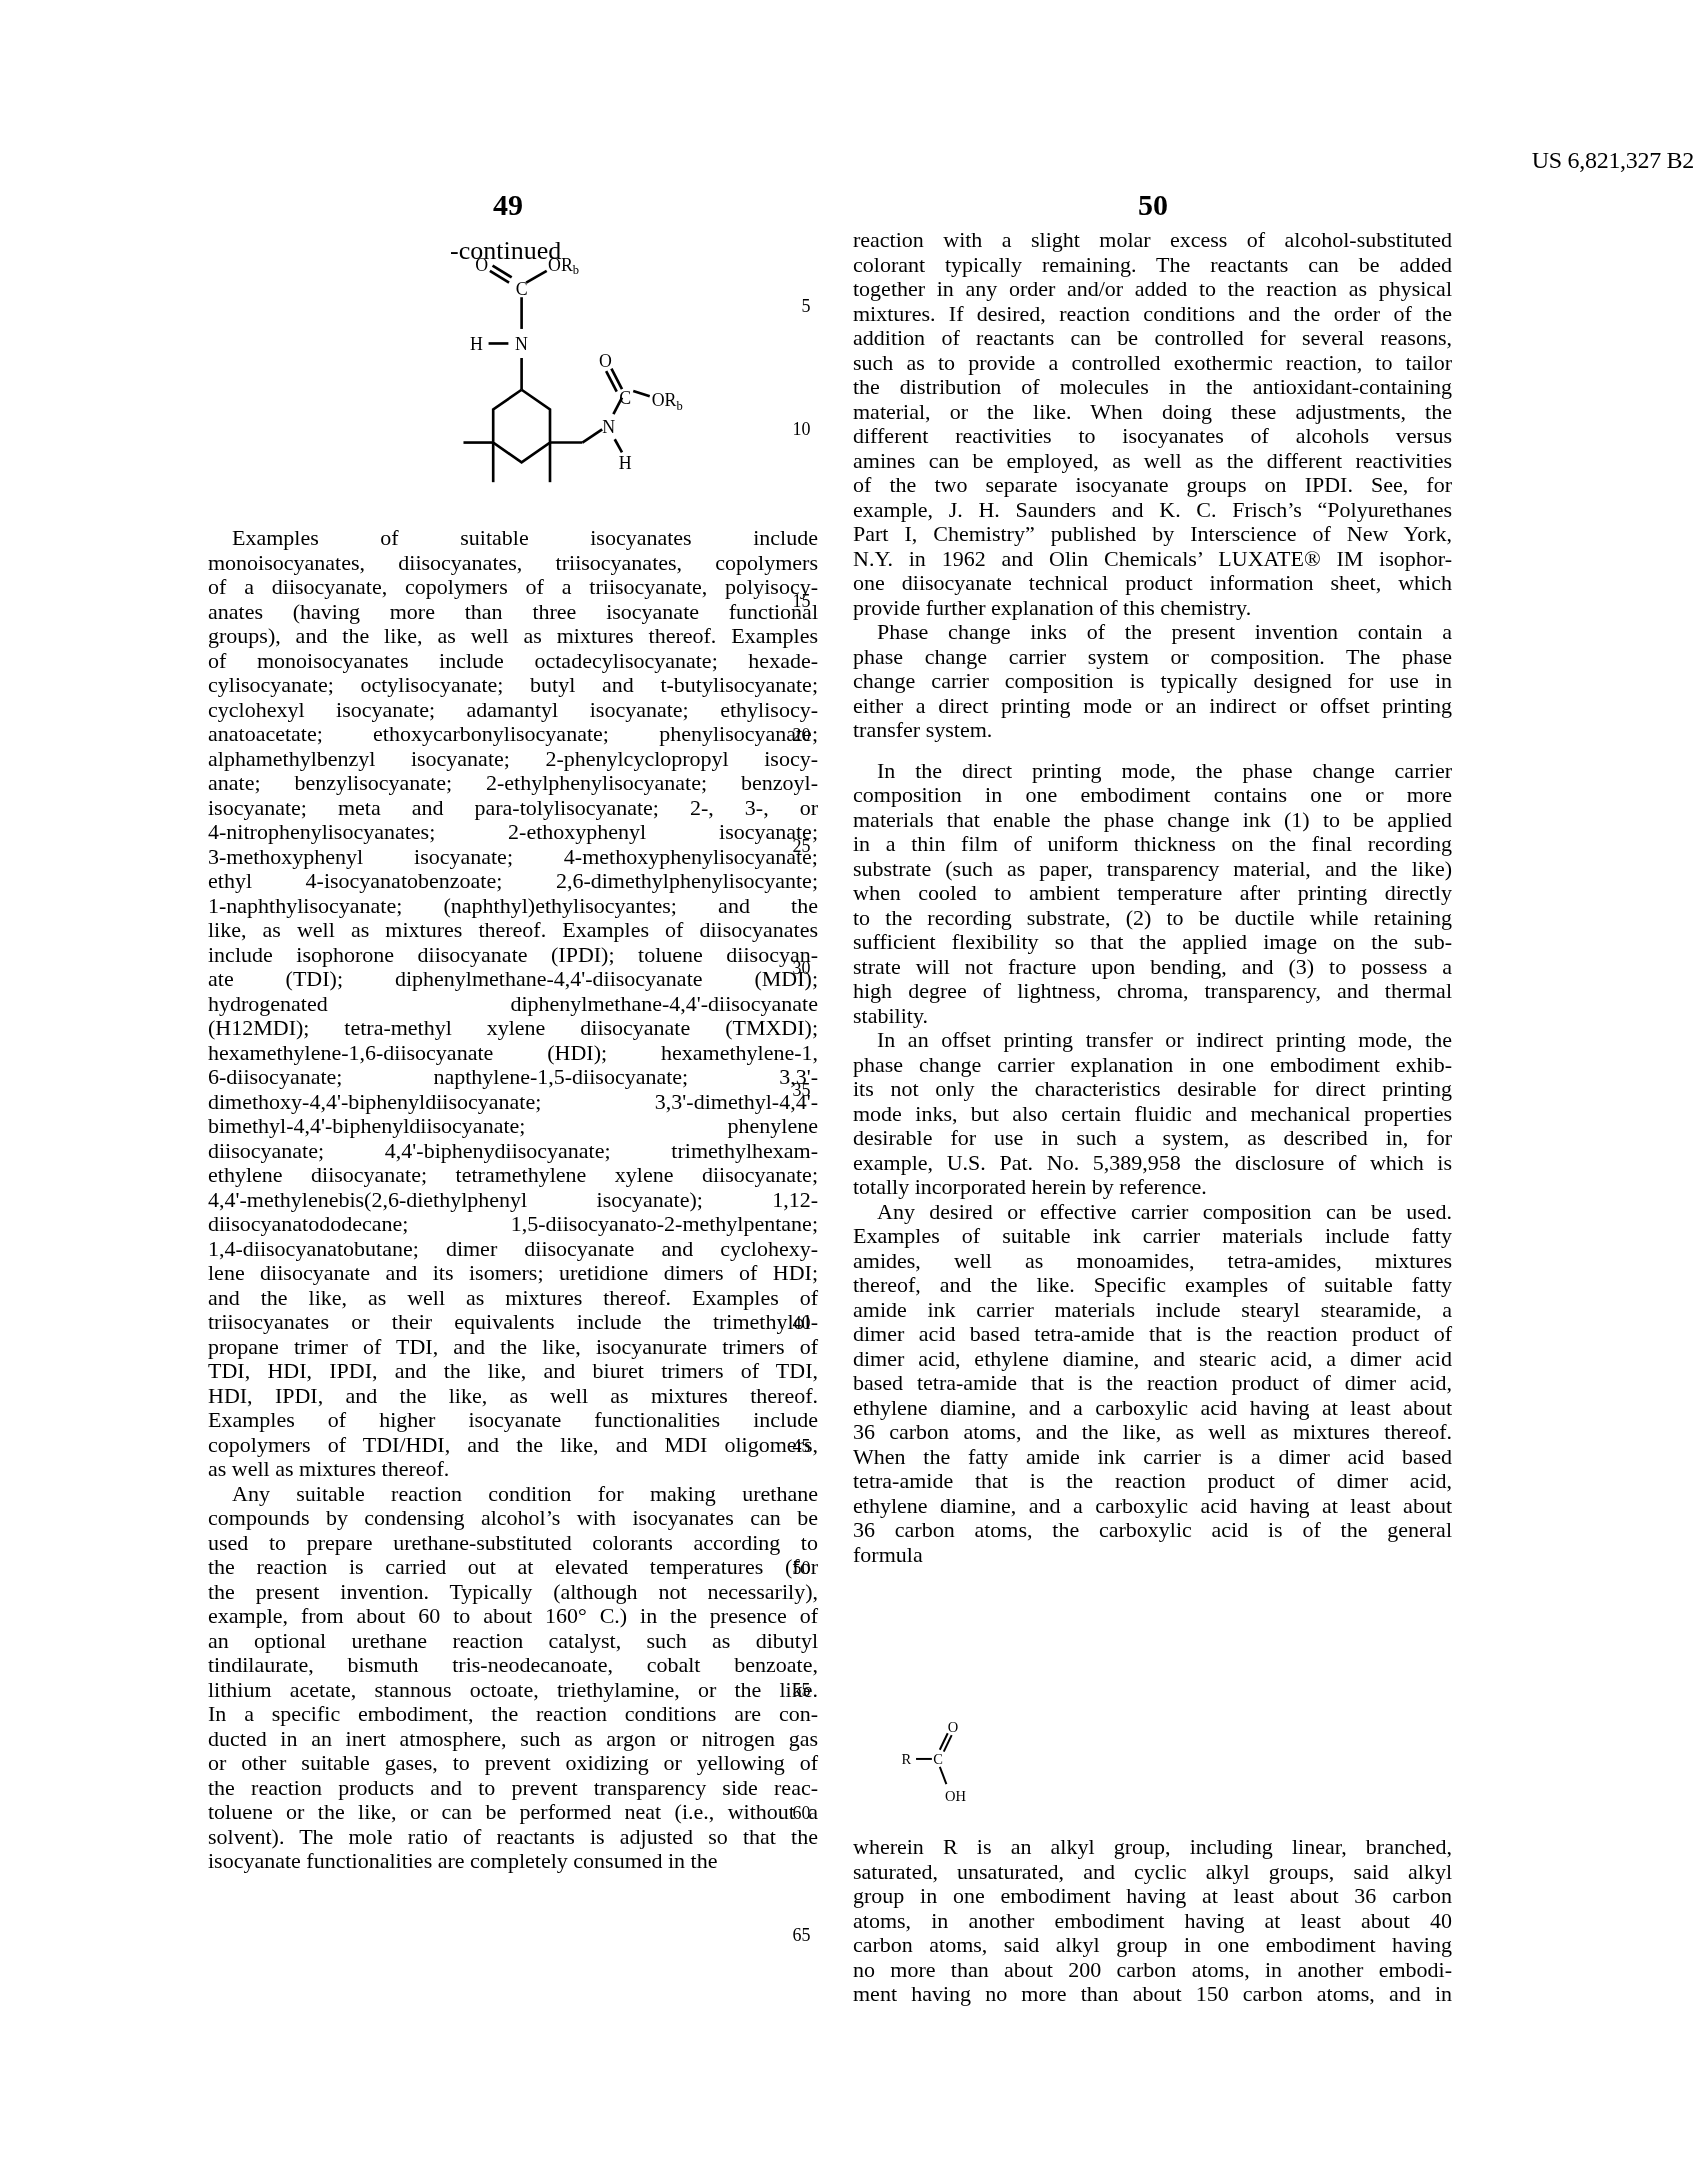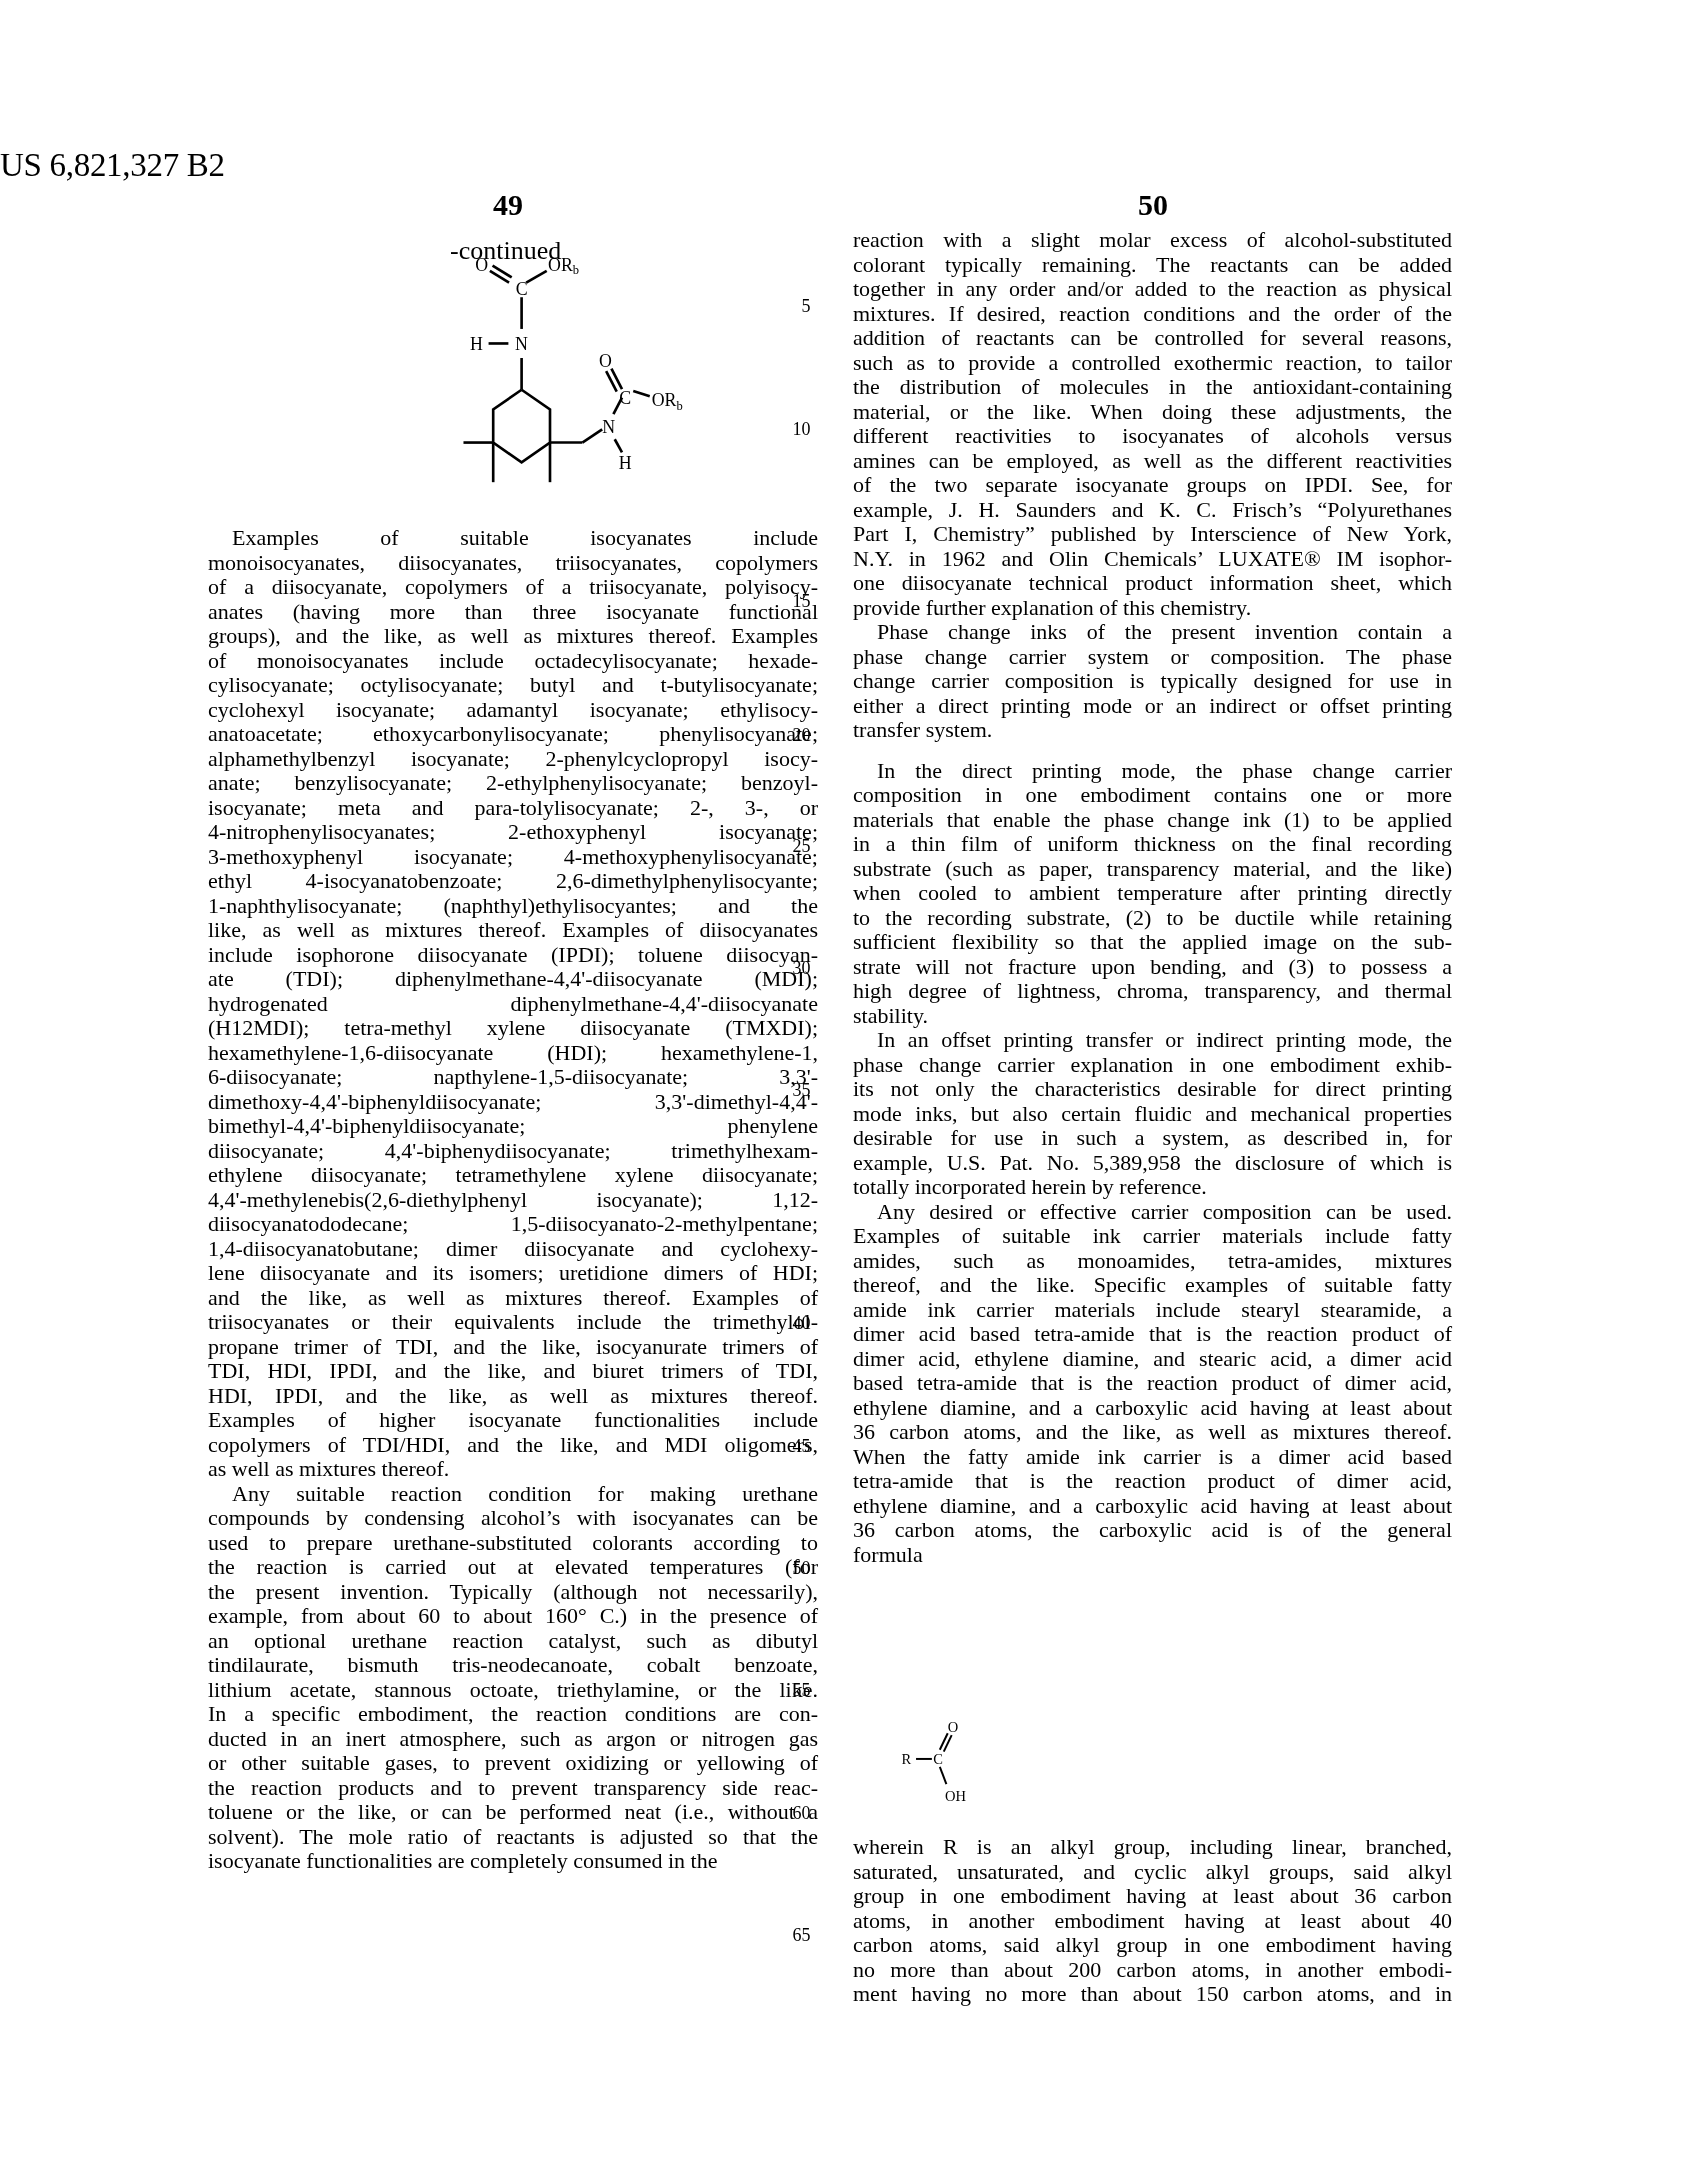--- a/index.html
+++ b/index.html
@@ -1,19 +1,19 @@
 <!DOCTYPE html>
 <html style="font-size:10.6px"><head>
 <meta charset="utf-8">
 <style>
   html, body { margin: 0; padding: 0; background: #ffffff; }
   body { width: 1694px; height: 2183px; position: relative; overflow: hidden;
          font-family: "Liberation Serif", "DejaVu Serif", serif; color: #000; }
-  .hdr { position: absolute; top: 147px; left: 0; width: 1694px; text-align: left;
-         font-size: 33px; letter-spacing: -0.3px; }
+  .hdr { position: absolute; top: 147px; left: 0; width: 1694px; text-align: right;
+         font-size: 24px; letter-spacing: -0.3px; }
   .pg { position: absolute; top: 188px; font-size: 30px; font-weight: bold; }
   .pg.left { left: 493px; }
   .pg.right { left: 1138px; }
   .col { position: absolute; font-size: 22px; line-height: 24.5px; text-align: justify; }
   .col.left { left: 208px; width: 610px; }
   .col.right { left: 853px; width: 599px; }
   .line { display: block; text-align: justify; text-align-last: justify; white-space: nowrap; height: 24.5px; }
   .line.last { text-align-last: left; }
   .cont { position: absolute; left: 450px; top: 236px; font-size: 26px; }
   .lnum { position: absolute; left: 784px; width: 26.5px; text-align: right; font-size: 18px; }
@@ -159,21 +159,21 @@
     <span class="line last">stability.</span>
     <span class="line" style="padding-left: 24px;">In an offset printing transfer or indirect printing mode, the</span>
     <span class="line">phase change carrier explanation in one embodiment exhib-</span>
     <span class="line">its not only the characteristics desirable for direct printing</span>
     <span class="line">mode inks, but also certain fluidic and mechanical properties</span>
     <span class="line">desirable for use in such a system, as described in, for</span>
     <span class="line">example, U.S. Pat. No. 5,389,958 the disclosure of which is</span>
     <span class="line last">totally incorporated herein by reference.</span>
     <span class="line" style="padding-left: 24px;">Any desired or effective carrier composition can be used.</span>
     <span class="line">Examples of suitable ink carrier materials include fatty</span>
-    <span class="line">amides, such as monoamides, tetra-amides, mixtures</span>
+    <span class="line">amides, well as monoamides, tetra-amides, mixtures</span>
     <span class="line">thereof, and the like. Specific examples of suitable fatty</span>
     <span class="line">amide ink carrier materials include stearyl stearamide, a</span>
     <span class="line">dimer acid based tetra-amide that is the reaction product of</span>
     <span class="line">dimer acid, ethylene diamine, and stearic acid, a dimer acid</span>
     <span class="line">based tetra-amide that is the reaction product of dimer acid,</span>
     <span class="line">ethylene diamine, and a carboxylic acid having at least about</span>
     <span class="line">36 carbon atoms, and the like, as well as mixtures thereof.</span>
     <span class="line">When the fatty amide ink carrier is a dimer acid based</span>
     <span class="line">tetra-amide that is the reaction product of dimer acid,</span>
     <span class="line">ethylene diamine, and a carboxylic acid having at least about</span>

